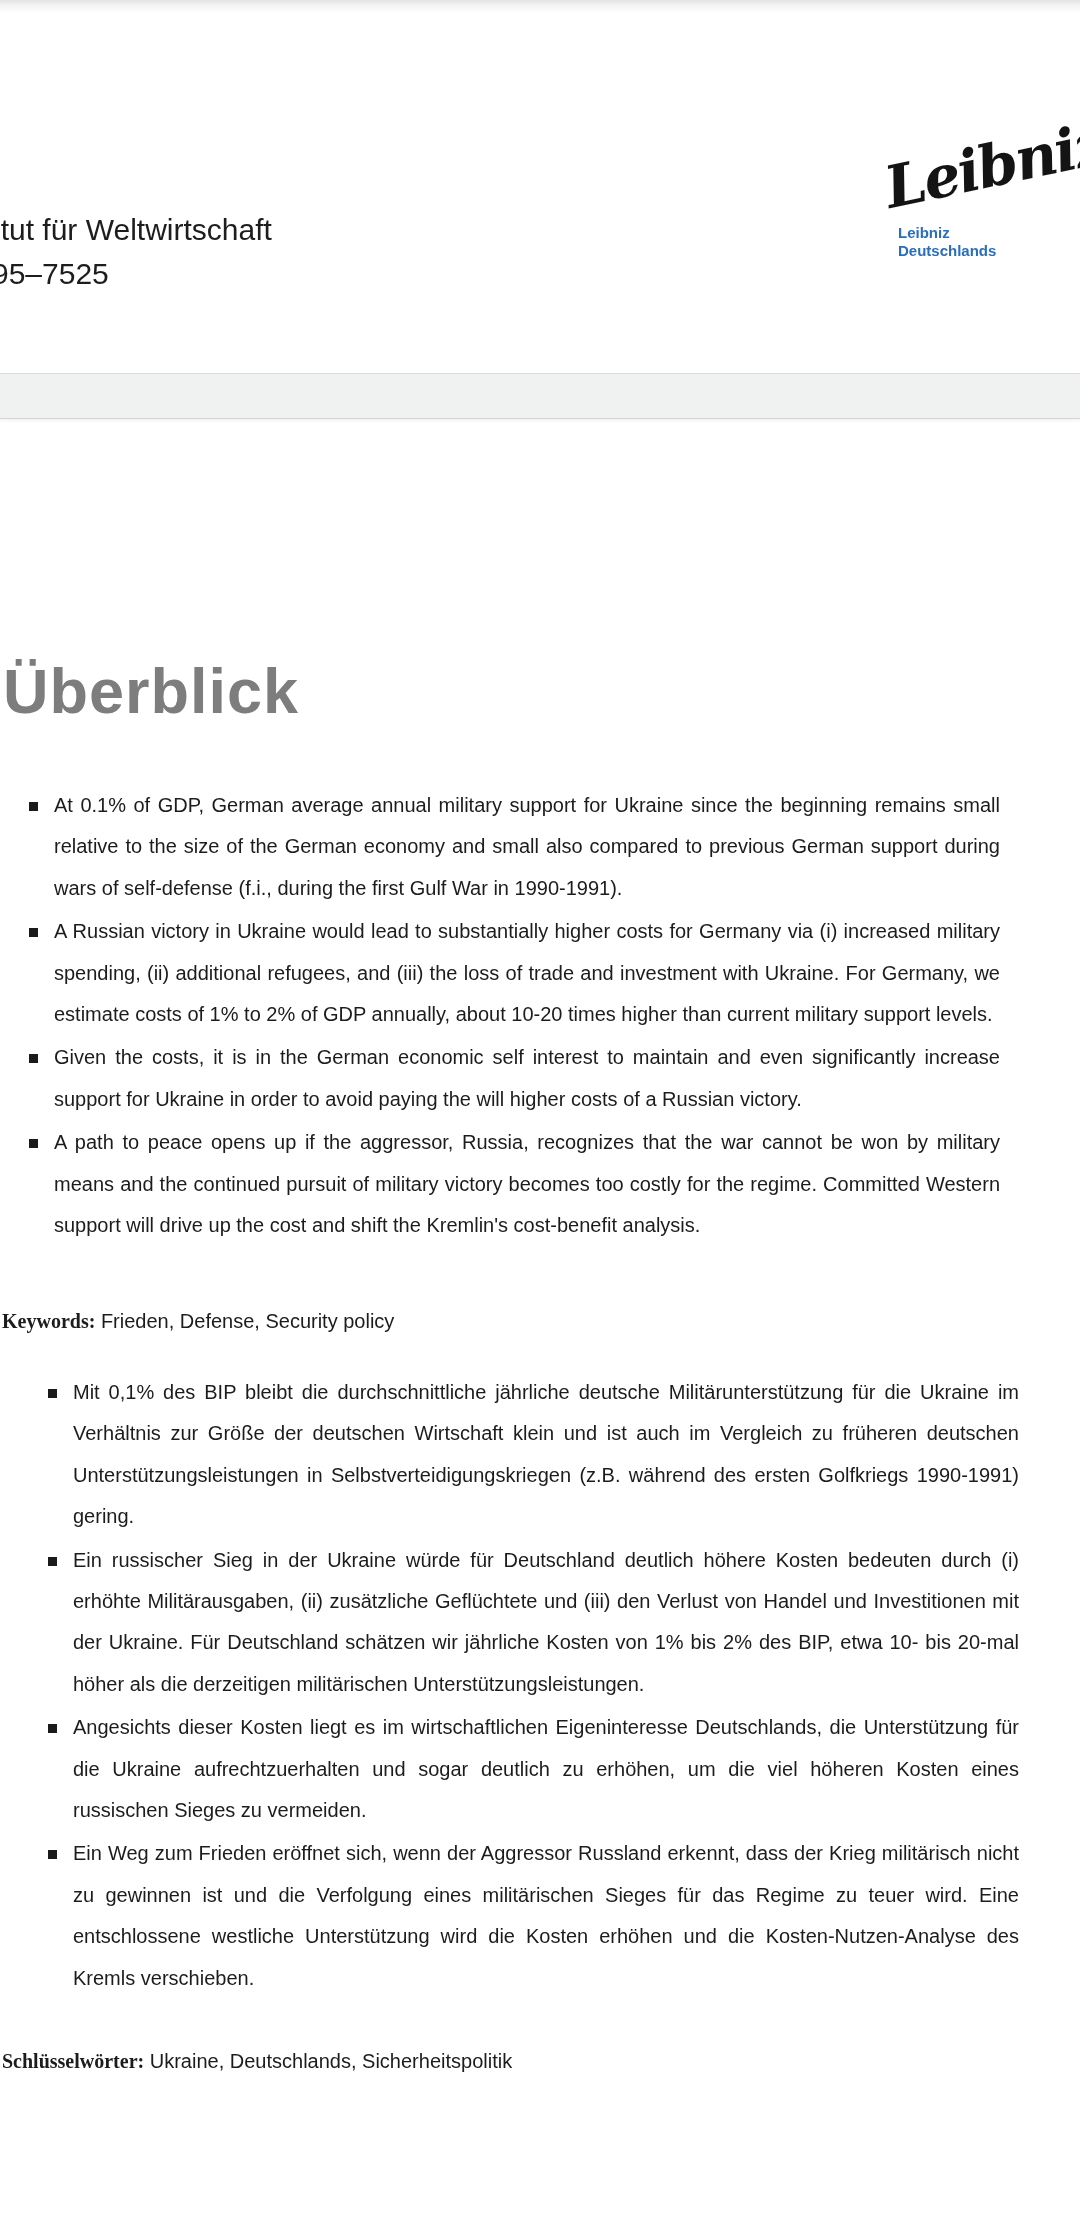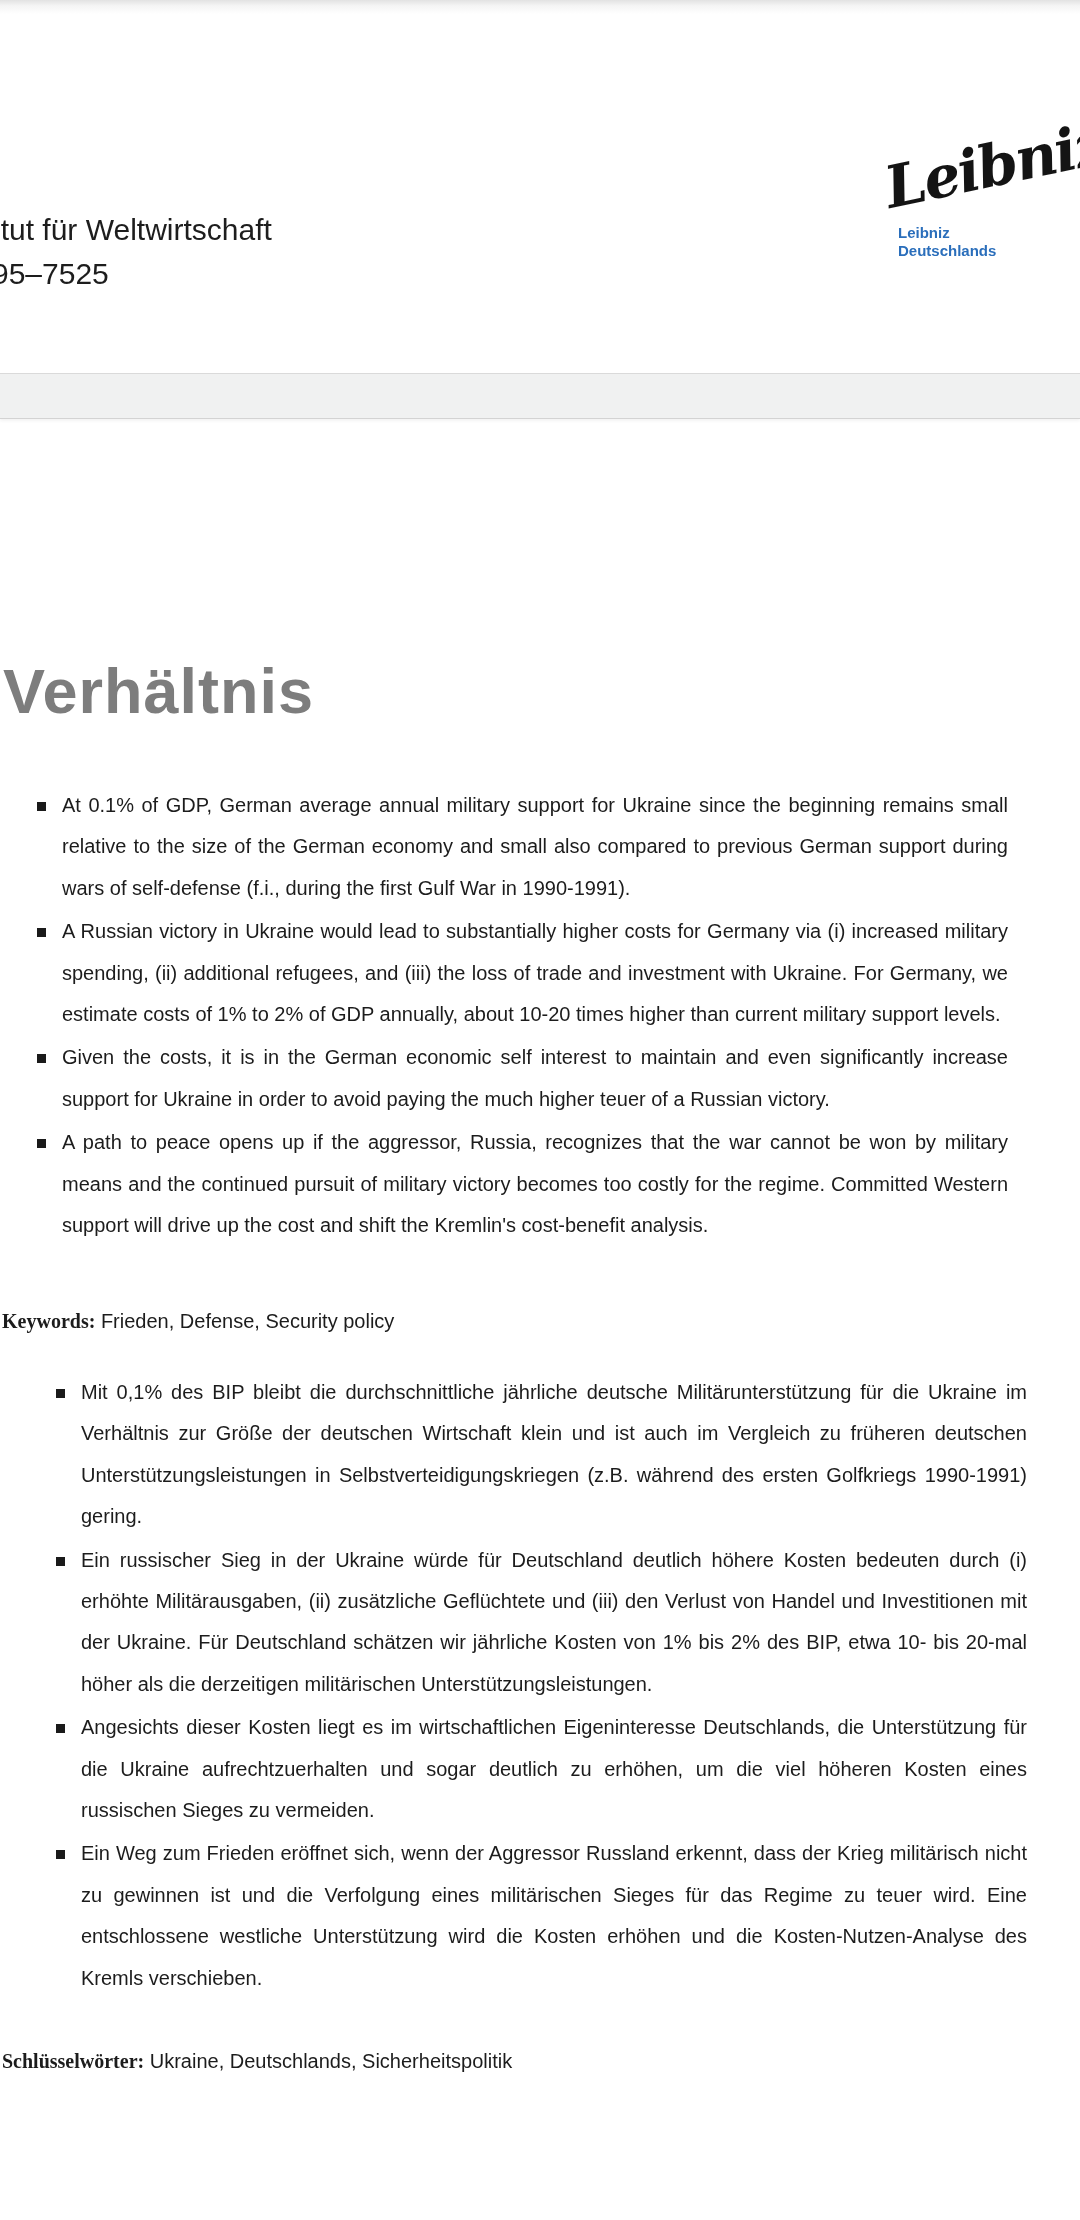--- a/index.html
+++ b/index.html
@@ -50,21 +50,21 @@
 
   .section-title {
     position: absolute; left: 3px; top: 655px;
     font-size: 63px; font-weight: bold; color: #7d7d7d; letter-spacing: 1px;
     white-space: nowrap;
   }
 
   .doc-text { font-size: 20px; line-height: 41.4px; color: #1c1c1c; }
 
   ul.bullets {
-    position: absolute; left: 62px; width: 946px;
+    position: absolute; left: 54px; width: 946px;
     margin: 0; padding: 0; list-style: none;
   }
   ul.bullets-en { top: 785px; }
   ul.bullets-de { top: 1372px; margin-left: 19px; }
   ul.bullets li {
     position: relative; margin: 0 0 2px 0; text-align: justify;
     text-justify: inter-word;
   }
   .bullet-sq {
     position: absolute; left: -25px; top: 17px;
@@ -89,34 +89,34 @@
   <div class="logo">
     <div class="logo-script">Leibniz</div>
     <div class="logo-org">
       <div>Leibniz</div>
       <div>Deutschlands</div>
     </div>
   </div>
 
   <div class="page-gap"></div>
 
-  <div class="section-title">Verhältnis</div>
+  <div class="section-title">Überblick</div>
 
   <ul class="bullets bullets-en doc-text">
     <li>
       <span class="bullet-sq"></span>
       <span>At 0.1% of GDP, German average annual military support for Ukraine since the beginning remains small relative to the size of the German economy and small also compared to previous German support during wars of self-defense (f.i., during the first Gulf War in 1990-1991).</span>
     </li>
     <li>
       <span class="bullet-sq"></span>
       <span>A Russian victory in Ukraine would lead to substantially higher costs for Germany via (i) increased military spending, (ii) additional refugees, and (iii) the loss of trade and investment with Ukraine. For Germany, we estimate costs of 1% to 2% of GDP annually, about 10-20 times higher than current military support levels.</span>
     </li>
     <li>
       <span class="bullet-sq"></span>
-      <span>Given the costs, it is in the German economic self interest to maintain and even significantly increase support for Ukraine in order to avoid paying the much higher teuer of a Russian victory.</span>
+      <span>Given the costs, it is in the German economic self interest to maintain and even significantly increase support for Ukraine in order to avoid paying the will higher costs of a Russian victory.</span>
     </li>
     <li>
       <span class="bullet-sq"></span>
       <span>A path to peace opens up if the aggressor, Russia, recognizes that the war cannot be won by military means and the continued pursuit of military victory becomes too costly for the regime. Committed Western support will drive up the cost and shift the Kremlin's cost-benefit analysis.</span>
     </li>
   </ul>
 
   <div class="kv-line keywords-line doc-text">
     <span class="label">Keywords:</span>
     <span>Frieden, Defense, Security policy</span>

